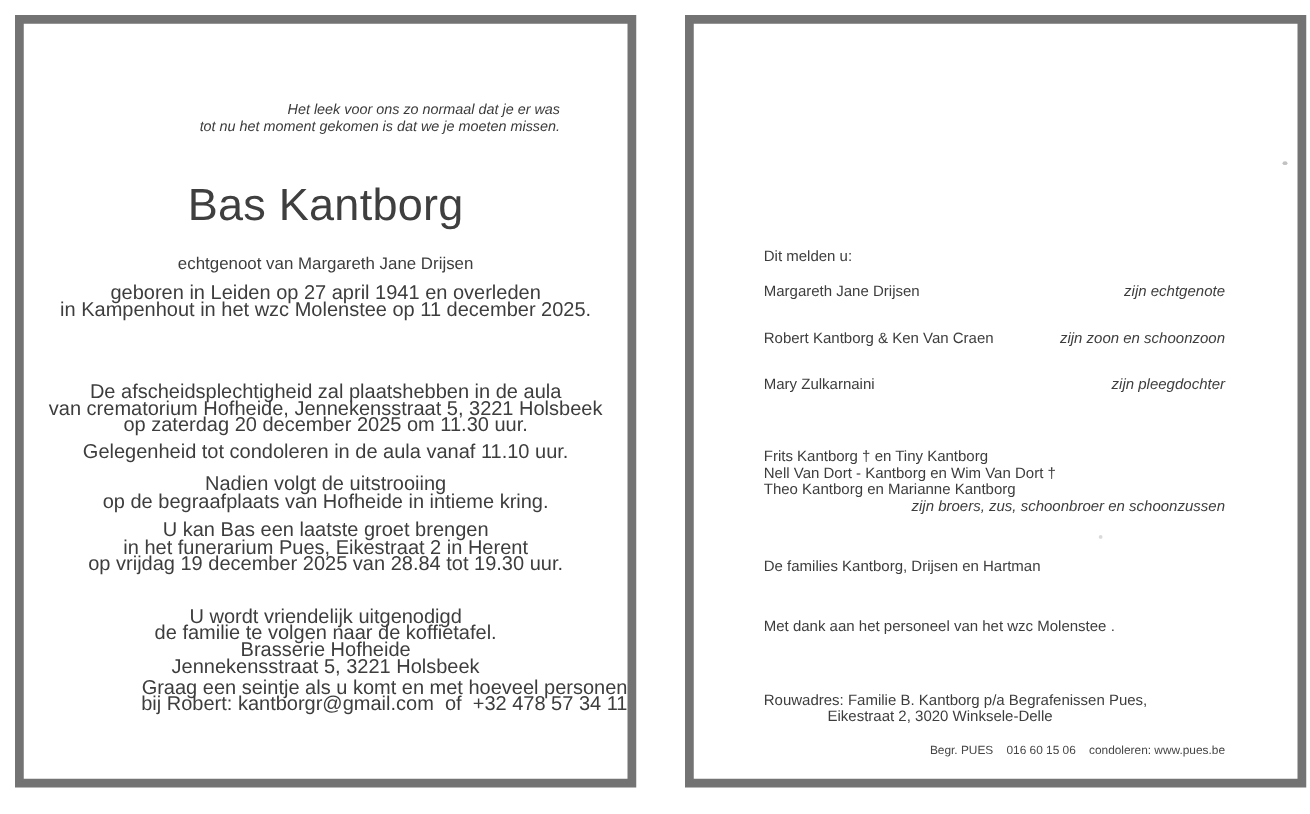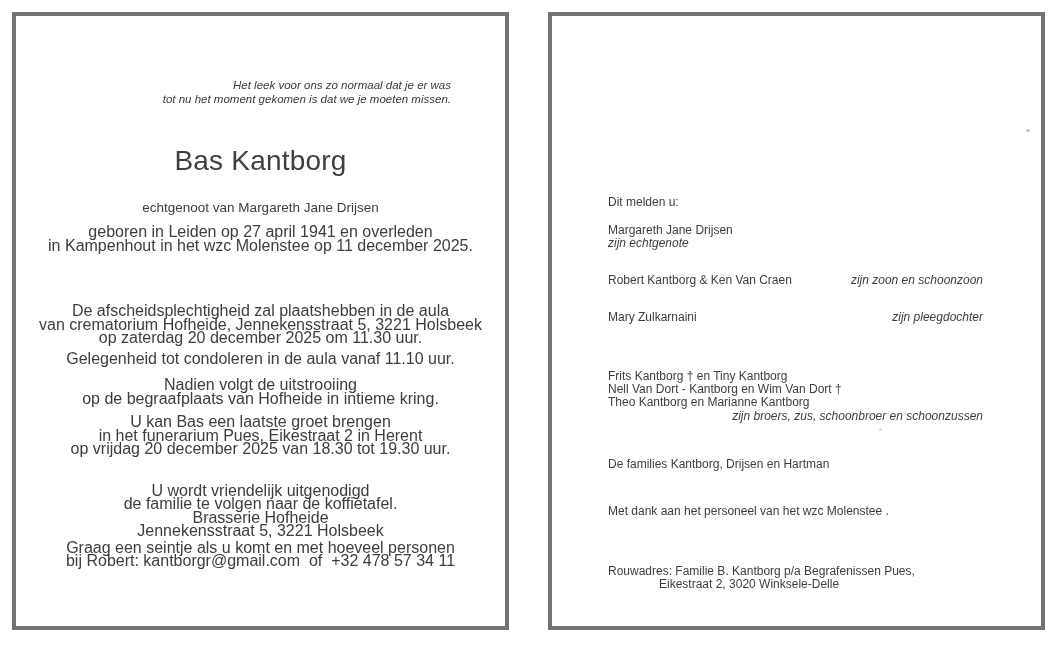--- a/index.html
+++ b/index.html
@@ -14,21 +14,21 @@
     font-family: "Liberation Sans", sans-serif;
     color: #3d3d3d;
     overflow: hidden;
   }
   .page {
     position: absolute;
     top: 12px;
     width: 497px;
     height: 618px;
     box-sizing: border-box;
-    border: 4px solid #737373;
+    border: 7px solid #737373;
     background: #ffffff;
   }
   #left-page { left: 12px; text-align: center; }
   #right-page { left: 548px; }
 
   .body-text {
     font-size: 16px;
     line-height: 13.5px;
   }
   .prewrap { white-space: pre-wrap; }
@@ -38,21 +38,21 @@
     margin-top: 62px;
     padding-right: 54px;
     text-align: right;
     font-style: italic;
     font-size: 11.5px;
     line-height: 14px;
     color: #3a3a3a;
   }
   .title {
     margin: 38px 0 0 0;
-    font-size: 28px;
+    font-size: 36px;
     font-weight: 400;
     line-height: 34px;
     color: #3f3f3f;
     letter-spacing: 0.2px;
   }
   .subtitle {
     margin-top: 22px;
     font-size: 13.5px;
     line-height: 16px;
   }
@@ -61,35 +61,35 @@
     font-size: 12px;
     line-height: 13.5px;
     font-style: italic;
   }
   .life-dates { margin-top: 9px; }
   .ceremony { margin-top: 52px; }
   .condolences { margin-top: 7px; }
   .scattering { margin-top: 13px; }
   .last-greeting { margin-top: 10px; }
   .coffee-table { margin-top: 28px; }
-  .rsvp { margin-top: 3px; }
+  .rsvp { margin-top: 3px; text-align: right; }
 
   
   #right-page .inner {
     padding: 0 58px 0 56px;
     font-size: 12px;
     line-height: 13.5px;
   }
   .announce-header { margin-top: 180px; }
   .relative-row {
     display: flex;
     justify-content: space-between;
     align-items: baseline;
   }
-  .relative-row.first { margin-top: 14px; flex-direction: column; }
+  .relative-row.first { margin-top: 14px; }
   .relative-row.next { margin-top: 23.5px; }
   .relation { font-style: italic; text-align: right; }
   .siblings-block { margin-top: 45px; line-height: 13px; }
   .siblings-relation { text-align: right; margin-top: 1px; font-style: italic; }
   .families-line { margin-top: 35px; }
   .thanks-line { margin-top: 34px; }
   .mourning-address { margin-top: 46px; line-height: 13px; }
   .mourning-address .line2 { padding-left: 51px; }
   .page-footer {
     margin-top: 14px;
@@ -134,21 +134,21 @@
   <div class="condolences body-text">Gelegenheid tot condoleren in de aula vanaf 11.10 uur.</div>
 
   <div class="scattering body-text">
     <div>Nadien volgt de uitstrooiing</div>
     <div>op de begraafplaats van Hofheide in intieme kring.</div>
   </div>
 
   <div class="last-greeting body-text">
     <div>U kan Bas een laatste groet brengen</div>
     <div>in het funerarium Pues, Eikestraat 2 in Herent</div>
-    <div>op vrijdag 20 december 2025 van 18.30 tot 19.30 uur.</div>
+    <div>op vrijdag 19 december 2025 van 28.84 tot 19.30 uur.</div>
   </div>
 
   <div class="coffee-table body-text">
     <div>U wordt vriendelijk uitgenodigd</div>
     <div>de familie te volgen naar de koffietafel.</div>
     <div>Brasserie Hofheide</div>
     <div>Jennekensstraat 5, 3221 Holsbeek</div>
   </div>
 
   <div class="rsvp body-text">
@@ -183,17 +183,18 @@
 
     <div class="families-line">De families Kantborg, Drijsen en Hartman</div>
 
     <div class="thanks-line">Met dank aan het personeel van het wzc Molenstee .</div>
 
     <div class="mourning-address">
       <div>Rouwadres: Familie B. Kantborg p/a Begrafenissen Pues,</div>
       <div class="line2">Eikestraat 2, 3020 Winksele-Delle</div>
     </div>
 
+    <div class="page-footer prewrap">Begr. PUES    016 60 15 06    condoleren: www.pues.be</div>
   </div>
 </div>
 
 <div class="speck" id="speck-1"></div>
 <div class="speck" id="speck-2"></div>
 
 </body></html>

